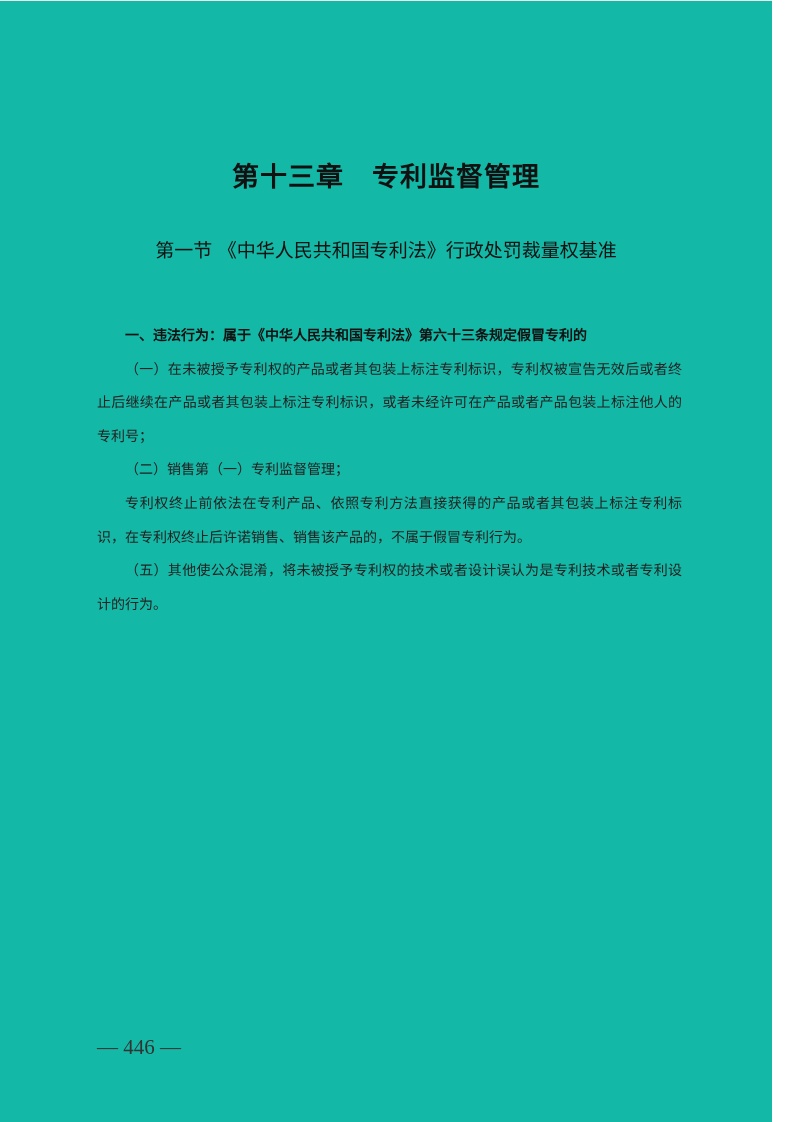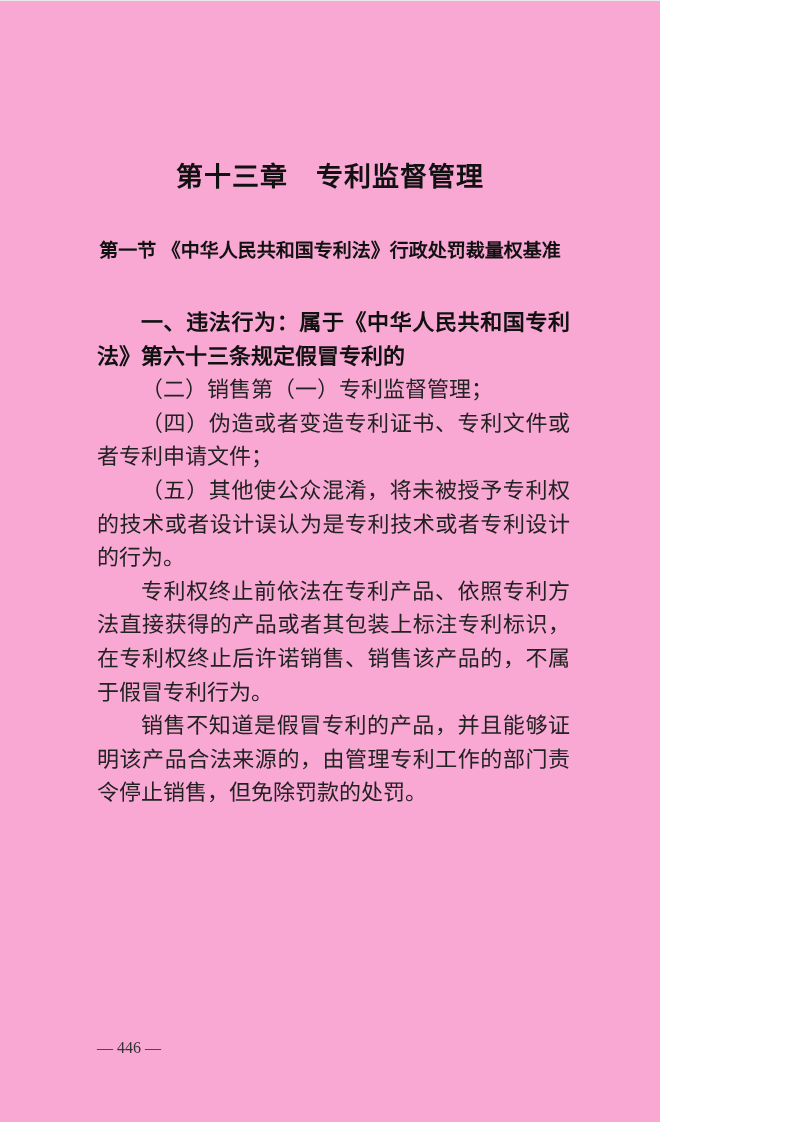--- a/index.html
+++ b/index.html
@@ -2,99 +2,98 @@
 <html lang="zh-CN"><head>
 <meta charset="utf-8">
 <style>
   html, body {
     margin: 0;
     padding: 0;
     background: #ffffff;
   }
   .page {
     position: relative;
-    width: 660px;
+    width: 772px;
     height: 1122px;
-    background: #f9a8d4;
+    background: #14b8a6;
     overflow: hidden;
     border-top: 1px solid #e9e9e9;
     color: #1c1c1c;
     font-family: "Liberation Serif", "DejaVu Serif", serif;
   }
   .chapter-title {
     margin: 0;
     padding-top: 161px;
     text-align: center;
     font-family: "Liberation Serif", "DejaVu Serif", serif;
     font-weight: 700;
     font-size: 27px;
     line-height: 31px;
     letter-spacing: 1px;
     color: #111111;
   }
   .section-title {
     margin: 46px 0 0 0;
     text-align: center;
     font-family: "Liberation Sans", "DejaVu Sans", sans-serif;
-    font-weight: 700;
+    font-weight: 400;
     font-size: 19px;
     line-height: 24px;
     color: #111111;
   }
   .body-text {
-    margin: 43px 90px 0 97px;
-    font-size: 22px;
+    margin: 56px 90px 0 97px;
+    font-size: 14px;
     line-height: 33.6px;
     text-align: justify;
     color: #222222;
   }
   .body-text p {
     margin: 0;
     text-indent: 2em;
   }
   .run-bold {
     font-family: "Liberation Sans", "DejaVu Sans", sans-serif;
     font-weight: 700;
     color: #111111;
   }
   .page-number {
     position: absolute;
     left: 97px;
     top: 1030px;
-    font-size: 16px;
+    font-size: 21px;
     line-height: 33px;
     color: #333333;
     font-family: "Liberation Serif", "DejaVu Serif", serif;
     text-align: center;
   }
 </style>
 </head>
 <body>
 
 <div class="page">
 
   <h1 class="chapter-title">第十三章　专利监督管理</h1>
 
   <h2 class="section-title">第一节 《中华人民共和国专利法》行政处罚裁量权基准</h2>
 
   <div class="body-text">
 
     <p><span class="run-bold">一、违法行为：属于《中华人民共和国专利法》第六十三条规定假冒专利的</span><span></span></p>
 
 
+    <p><span class="run-bold"></span><span>（一）在未被授予专利权的产品或者其包装上标注专利标识，专利权被宣告无效后或者终止后继续在产品或者其包装上标注专利标识，或者未经许可在产品或者产品包装上标注他人的专利号；</span></p>
 
     <p><span class="run-bold"></span><span>（二）销售第（一）专利监督管理；</span></p>
 
 
-    <p><span class="run-bold"></span><span>（四）伪造或者变造专利证书、专利文件或者专利申请文件；</span></p>
+
+    <p><span class="run-bold"></span><span>专利权终止前依法在专利产品、依照专利方法直接获得的产品或者其包装上标注专利标识，在专利权终止后许诺销售、销售该产品的，不属于假冒专利行为。</span></p>
 
     <p><span class="run-bold"></span><span>（五）其他使公众混淆，将未被授予专利权的技术或者设计误认为是专利技术或者专利设计的行为。</span></p>
 
-    <p><span class="run-bold"></span><span>专利权终止前依法在专利产品、依照专利方法直接获得的产品或者其包装上标注专利标识，在专利权终止后许诺销售、销售该产品的，不属于假冒专利行为。</span></p>
-
-    <p><span class="run-bold"></span><span>销售不知道是假冒专利的产品，并且能够证明该产品合法来源的，由管理专利工作的部门责令停止销售，但免除罚款的处罚。</span></p>
 
 
   </div>
 
   <div class="page-number">— 446 —</div>
 
 </div>
 
 </body></html>

